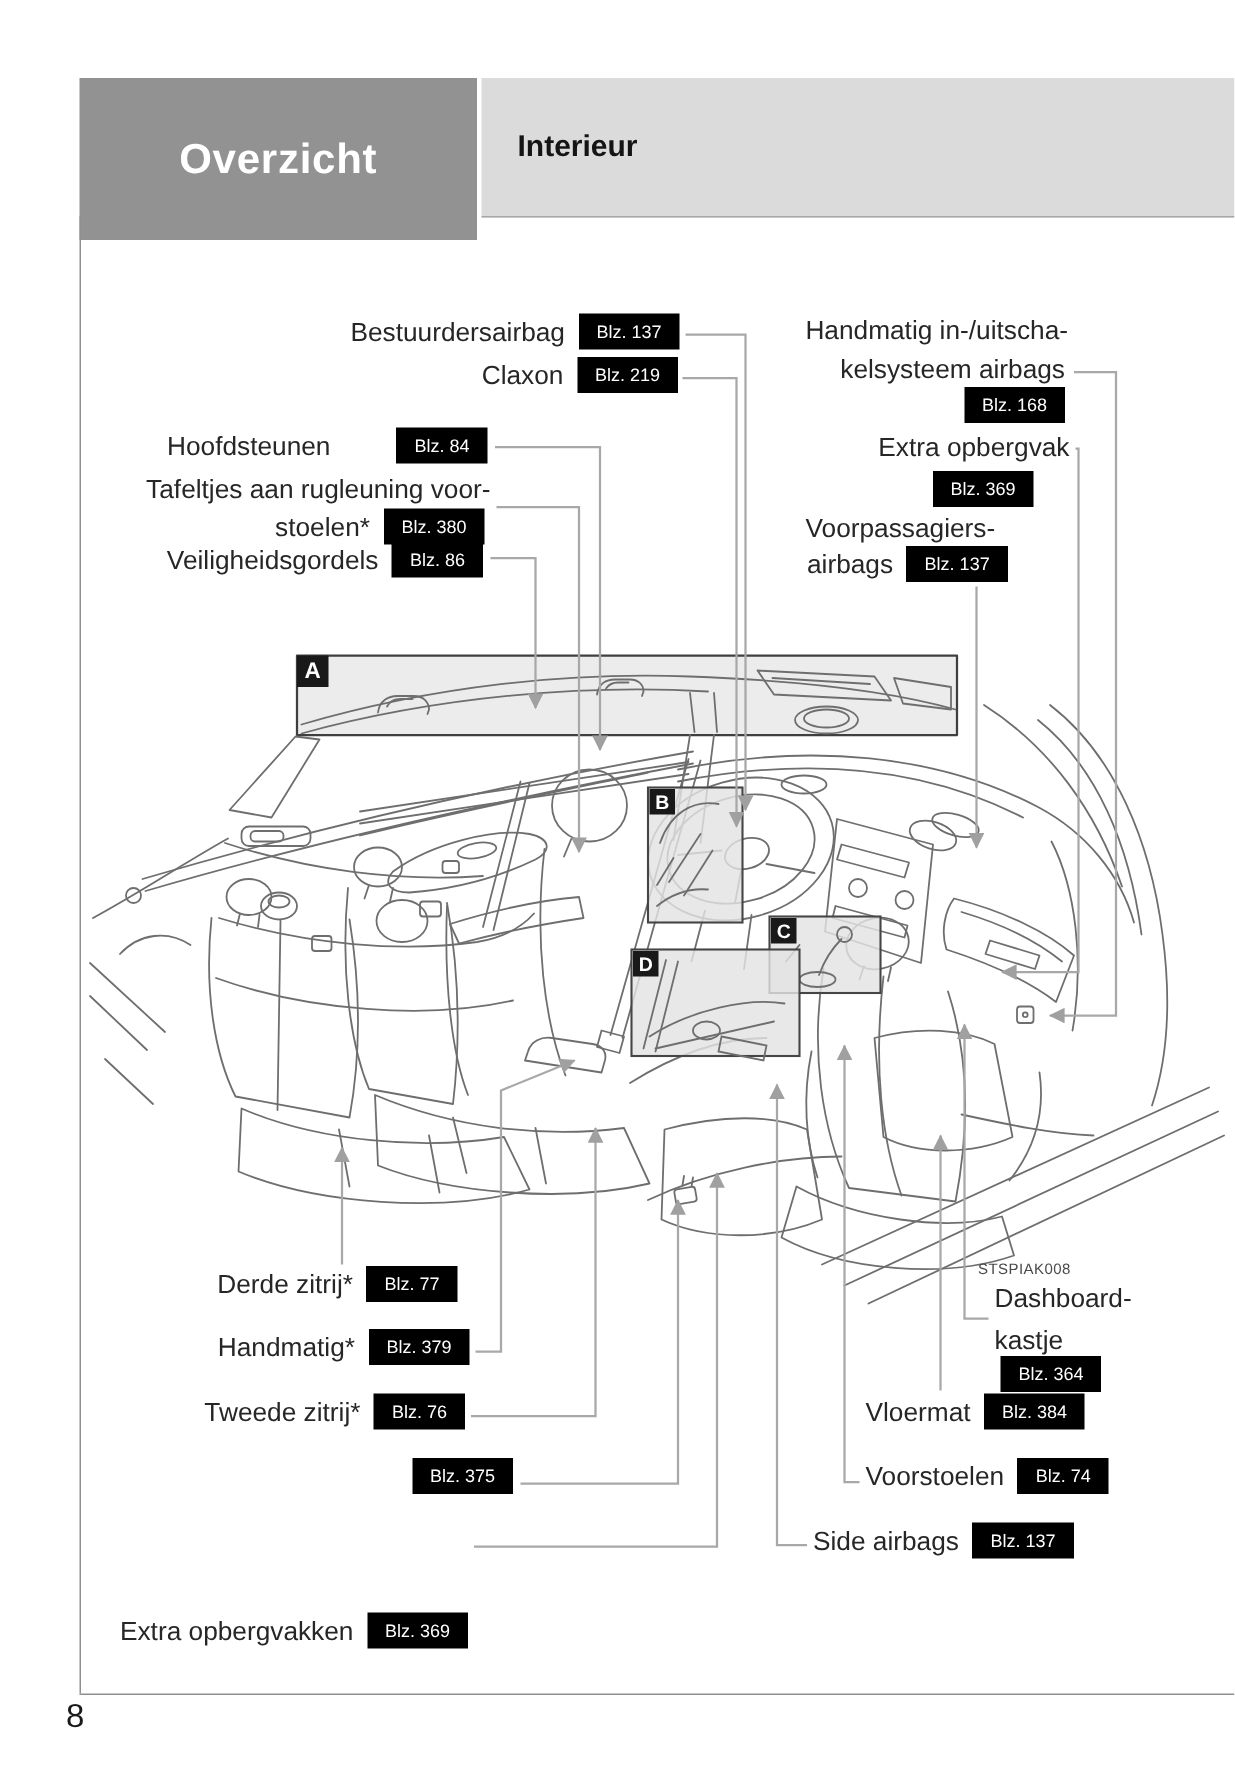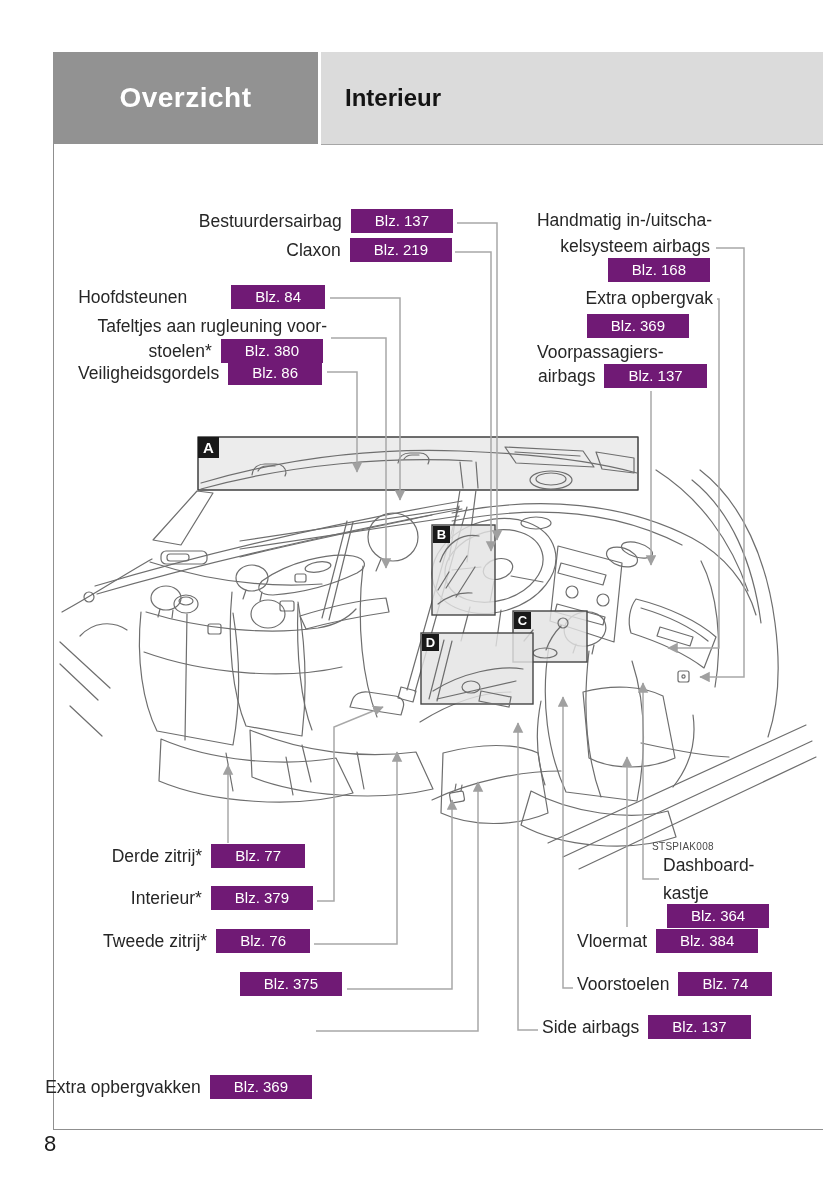--- a/index.html
+++ b/index.html
@@ -1,30 +1,30 @@
 <!DOCTYPE html>
 <html><head>
 <meta charset="utf-8">
 <style>
   html,body{margin:0;padding:0;}
   body{width:823px;height:1191px;position:relative;background:#ffffff;
        font-family:"Liberation Sans",sans-serif;overflow:hidden;}
-  .hdr-dark{position:absolute;left:53px;top:52px;width:265px;height:92px;background:#929292;
+  .hdr-dark{position:absolute;left:53px;top:52px;width:265px;height:108px;background:#929292;
             display:flex;align-items:center;justify-content:center;}
   .hdr-dark span{color:#fff;font-weight:bold;font-size:28px;letter-spacing:.5px;}
   .hdr-light{position:absolute;left:321px;top:52px;width:502px;height:92px;background:#dbdbdb;
              display:flex;align-items:center;border-bottom:1px solid #a6a6a6;}
-  .hdr-light span{color:#141414;font-weight:bold;font-size:24px;margin-left:24px;}
+  .hdr-light span{color:#141414;font-weight:bold;font-size:20px;margin-left:24px;}
   .frame-left{position:absolute;left:53px;top:144px;width:1px;height:985px;background:#8f8f8f;}
   .frame-bottom{position:absolute;left:53px;top:1129px;width:770px;height:1px;background:#8f8f8f;}
   .art{position:absolute;left:0;top:0;}
   .lbl{position:absolute;display:flex;align-items:flex-end;gap:9px;font-size:17.5px;color:#262626;
        white-space:nowrap;line-height:24px;}
   .lbl.r{justify-content:flex-end;}
-  .badge{background:#701a75;color:#ffffff;font-size:15px;line-height:20px;padding:2px 24px;}
+  .badge{background:#000000;color:#ffffff;font-size:12px;line-height:20px;padding:2px 12px;}
   .letter{position:absolute;background:#191919;color:#ffffff;font-weight:bold;
           display:flex;align-items:center;justify-content:center;}
   .letter.big{width:21px;height:21px;font-size:15px;}
   .letter.sm{width:17px;height:17px;font-size:13px;}
   .code{position:absolute;font-size:10px;color:#4a4a4a;letter-spacing:.3px;}
   .pagenum{position:absolute;left:44px;top:1131px;font-size:22px;color:#1a1a1a;}
 </style>
 </head>
 <body>
 
@@ -254,21 +254,21 @@
 <div class="lbl" style="top:364px;left:538px;">
   <span>airbags</span>
   <span class="badge">Blz. 137</span>
 </div>
 
 <div class="lbl r" style="top:844px;right:518px;">
   <span>Derde zitrij*</span>
   <span class="badge">Blz. 77</span>
 </div>
 <div class="lbl r" style="top:886px;right:510px;">
-  <span>Interieur*</span>
+  <span>Handmatig*</span>
   <span class="badge">Blz. 379</span>
 </div>
 <div class="lbl r" style="top:929px;right:513px;">
   <span>Tweede zitrij*</span>
   <span class="badge">Blz. 76</span>
 </div>
 <div class="lbl r" style="top:972px;right:481px;">
   <span class="badge">Blz. 375</span>
 </div>
 <div class="lbl r" style="top:1075px;right:511px;margin-left:14px;">

